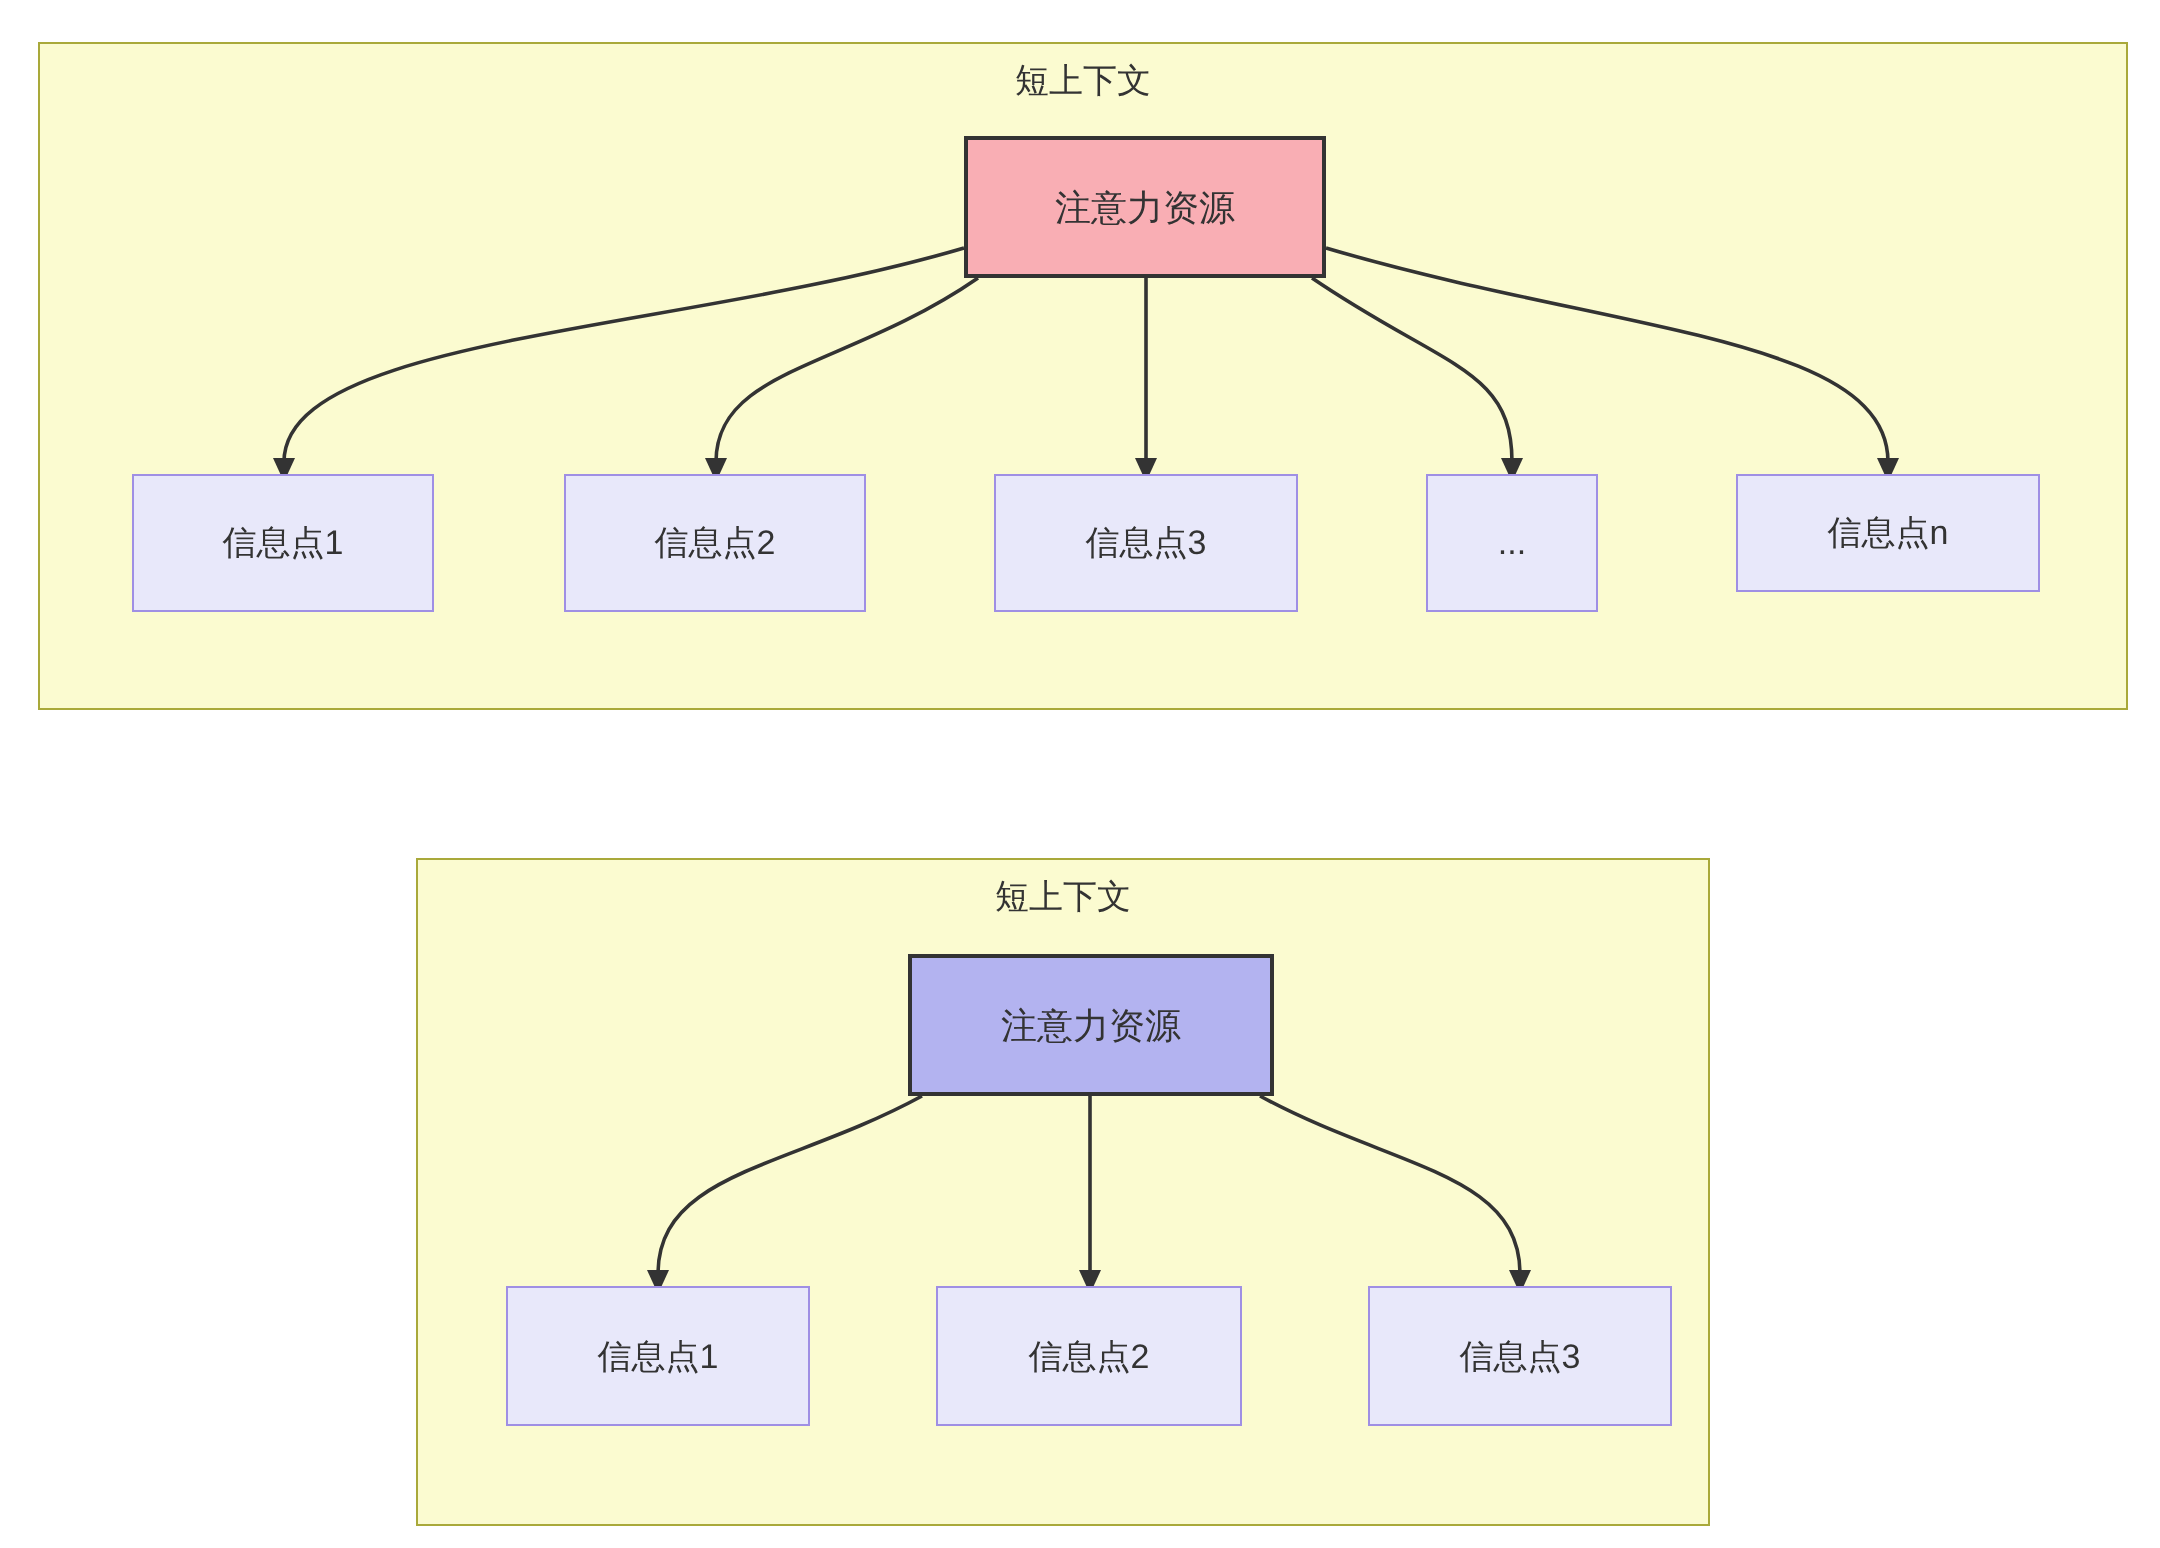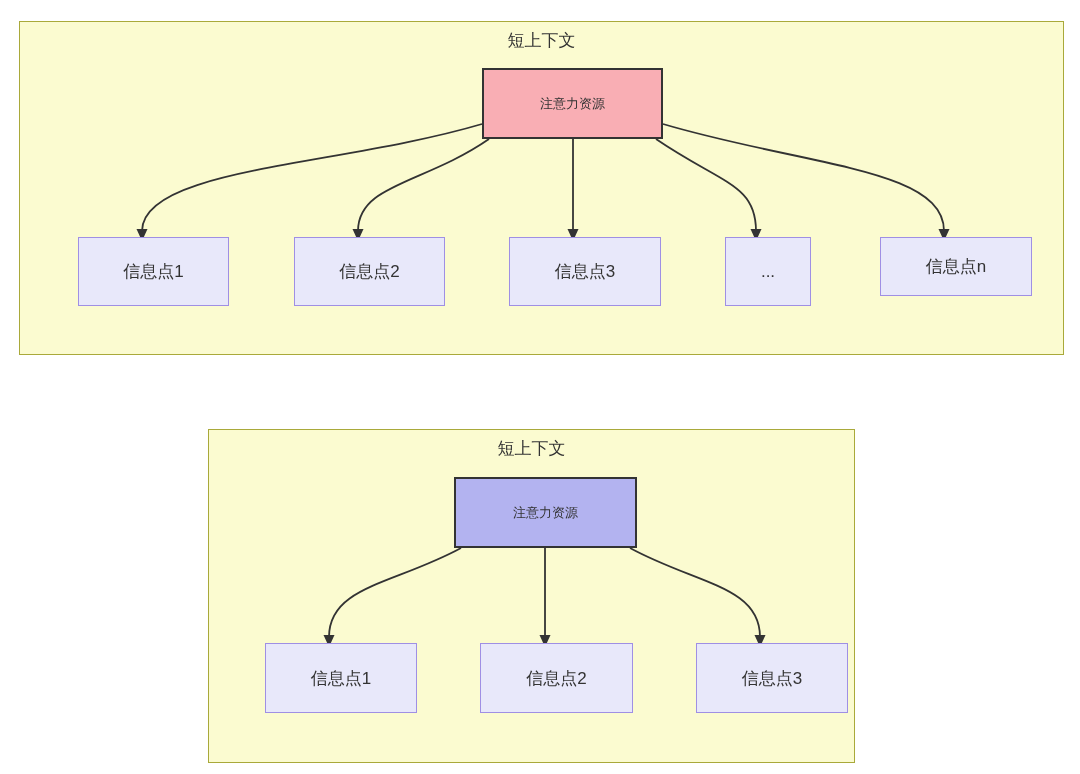--- a/index.html
+++ b/index.html
@@ -36,28 +36,27 @@
     position: absolute;
     box-sizing: border-box;
     display: flex;
     align-items: center;
     justify-content: center;
     font-size: 17px;
     color: var(--text, #333333);
   }
   .attention {
     border: 2.5px solid var(--attention-border, #333333);
-    font-size: 13px;
+    font-size: 18px;
   }
   .attention-long { left: 482px; top: 68px; width: 181px; height: 71px; background: var(--attention-pink-fill, #f9aeb4); }
   .attention-short { left: 454px; top: 477px; width: 183px; height: 71px; background: var(--attention-purple-fill, #b3b3f0); }
   .info {
     background: var(--info-fill, #e8e8fa);
     border: 1.5px solid var(--info-border, #9f8fe4);
-    margin-left: 12px;
   }
   .L1 { left: 66px;  top: 237px; width: 151px; height: 69px; }
   .L2 { left: 282px; top: 237px; width: 151px; height: 69px; }
   .L3 { left: 497px; top: 237px; width: 152px; height: 69px; }
   .L4 { left: 713px; top: 237px; width: 86px;  height: 69px; }
   .L5 { left: 868px; top: 237px; width: 152px; height: 59px; }
   .S1 { left: 253px; top: 643px; width: 152px; height: 70px; }
   .S2 { left: 468px; top: 643px; width: 153px; height: 70px; }
   .S3 { left: 684px; top: 643px; width: 152px; height: 70px; }
   .edges {

